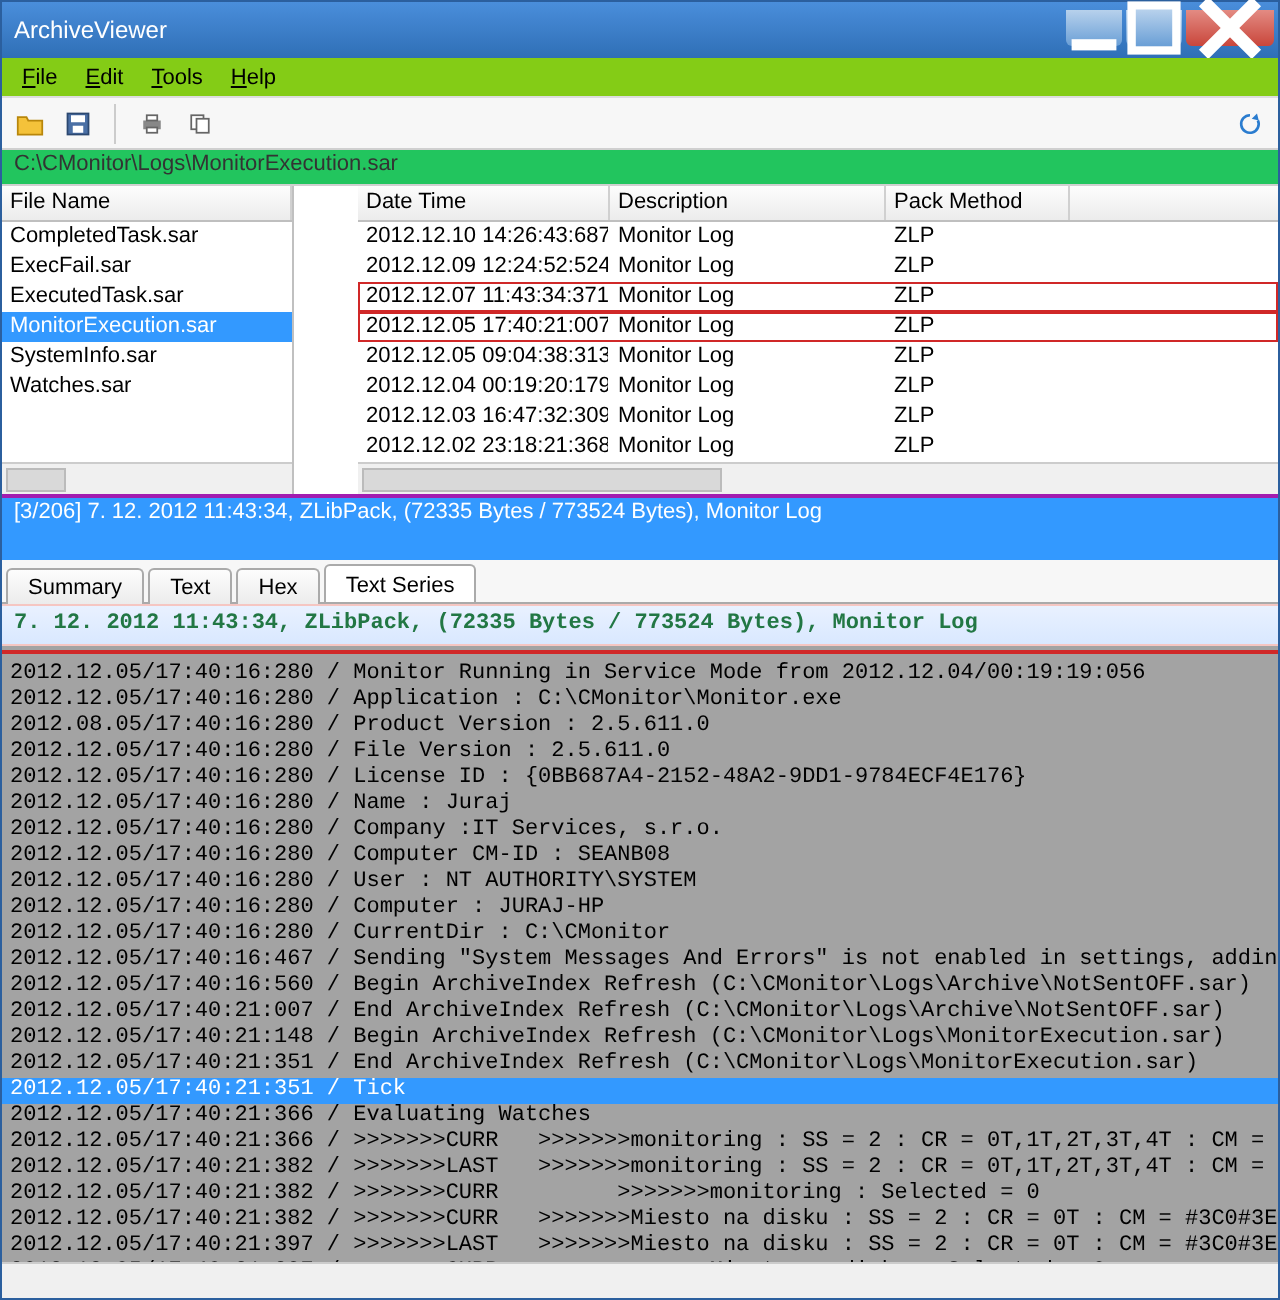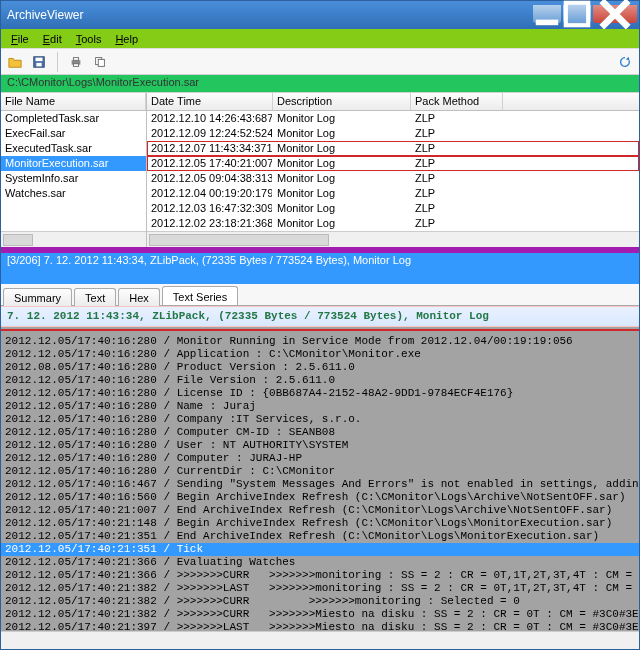--- a/index.html
+++ b/index.html
@@ -14,23 +14,23 @@
   .wb-close { background: linear-gradient(#e38b83,#c9463b); width: 44px; }
   .menubar { height: 20px; background:#84cc16; display:flex; align-items:center; gap:2px; padding:0 4px; border-bottom:1px solid #ddd; }
   .menubar span u { text-decoration: underline; }
   .menubar span { padding:2px 6px; }
   .toolbar { height: 26px; background:#f7f7f7; border-bottom:1px solid #d0d0d0; display:flex; align-items:center; gap:4px; padding:0 4px; }
   .tbtn { width:20px; height:20px; display:flex; align-items:center; justify-content:center; border:1px solid transparent; }
   .tbtn svg { width:14px; height:14px; }
   .tseparator { width:1px; height:20px; background:#ccc; margin:0 4px; }
   .tspacer { flex:1; }
   .pathbar { height:18px; background:#22c55e; border-bottom:1px solid #d0d0d0; padding:1px 6px; font-size:11px; color:#333; }
-  .split { flex:0 0 138px; display:flex; border-bottom:6px solid #a21caf; }
+  .split { flex:0 0 138px; display:flex; border-bottom:2px solid #a21caf;gap:20px; }
   .pane-left { width:146px; border-right:1px solid #c0c0c0; display:flex; flex-direction:column; }
-  .pane-right { flex:1; display:flex; flex-direction:column; overflow:hidden; }
+  .pane-right { flex:1; display:flex; flex-direction:column; overflow:hidden;margin-left:12px; }
   .colhdr { height:18px; background:linear-gradient(#fdfdfd,#ececec); border-bottom:1px solid #bfbfbf; display:flex; }
   .colhdr > div { border-right:1px solid #d0d0d0; padding:2px 4px; font-size:11px; white-space:nowrap; overflow:hidden; }
   .list { flex:1; overflow:auto; background:#fff; }
   .row { display:flex; height:15px; line-height:15px; font-size:11px; white-space:nowrap; }
   .row > div { border-right:1px solid transparent; padding:0 4px; overflow:hidden; }
   .row.selected { background:#3399ff; color:#fff; }
   .row.redbox { outline:1px solid #d02828; outline-offset:-1px; }
   .leftcol { width:146px; }
   .c-dt { width:126px; } .c-desc { width:138px; } .c-pack { width:92px; }
   .hscroll { height:16px; background:#f0f0f0; border-top:1px solid #ccc; display:flex; align-items:center; }

